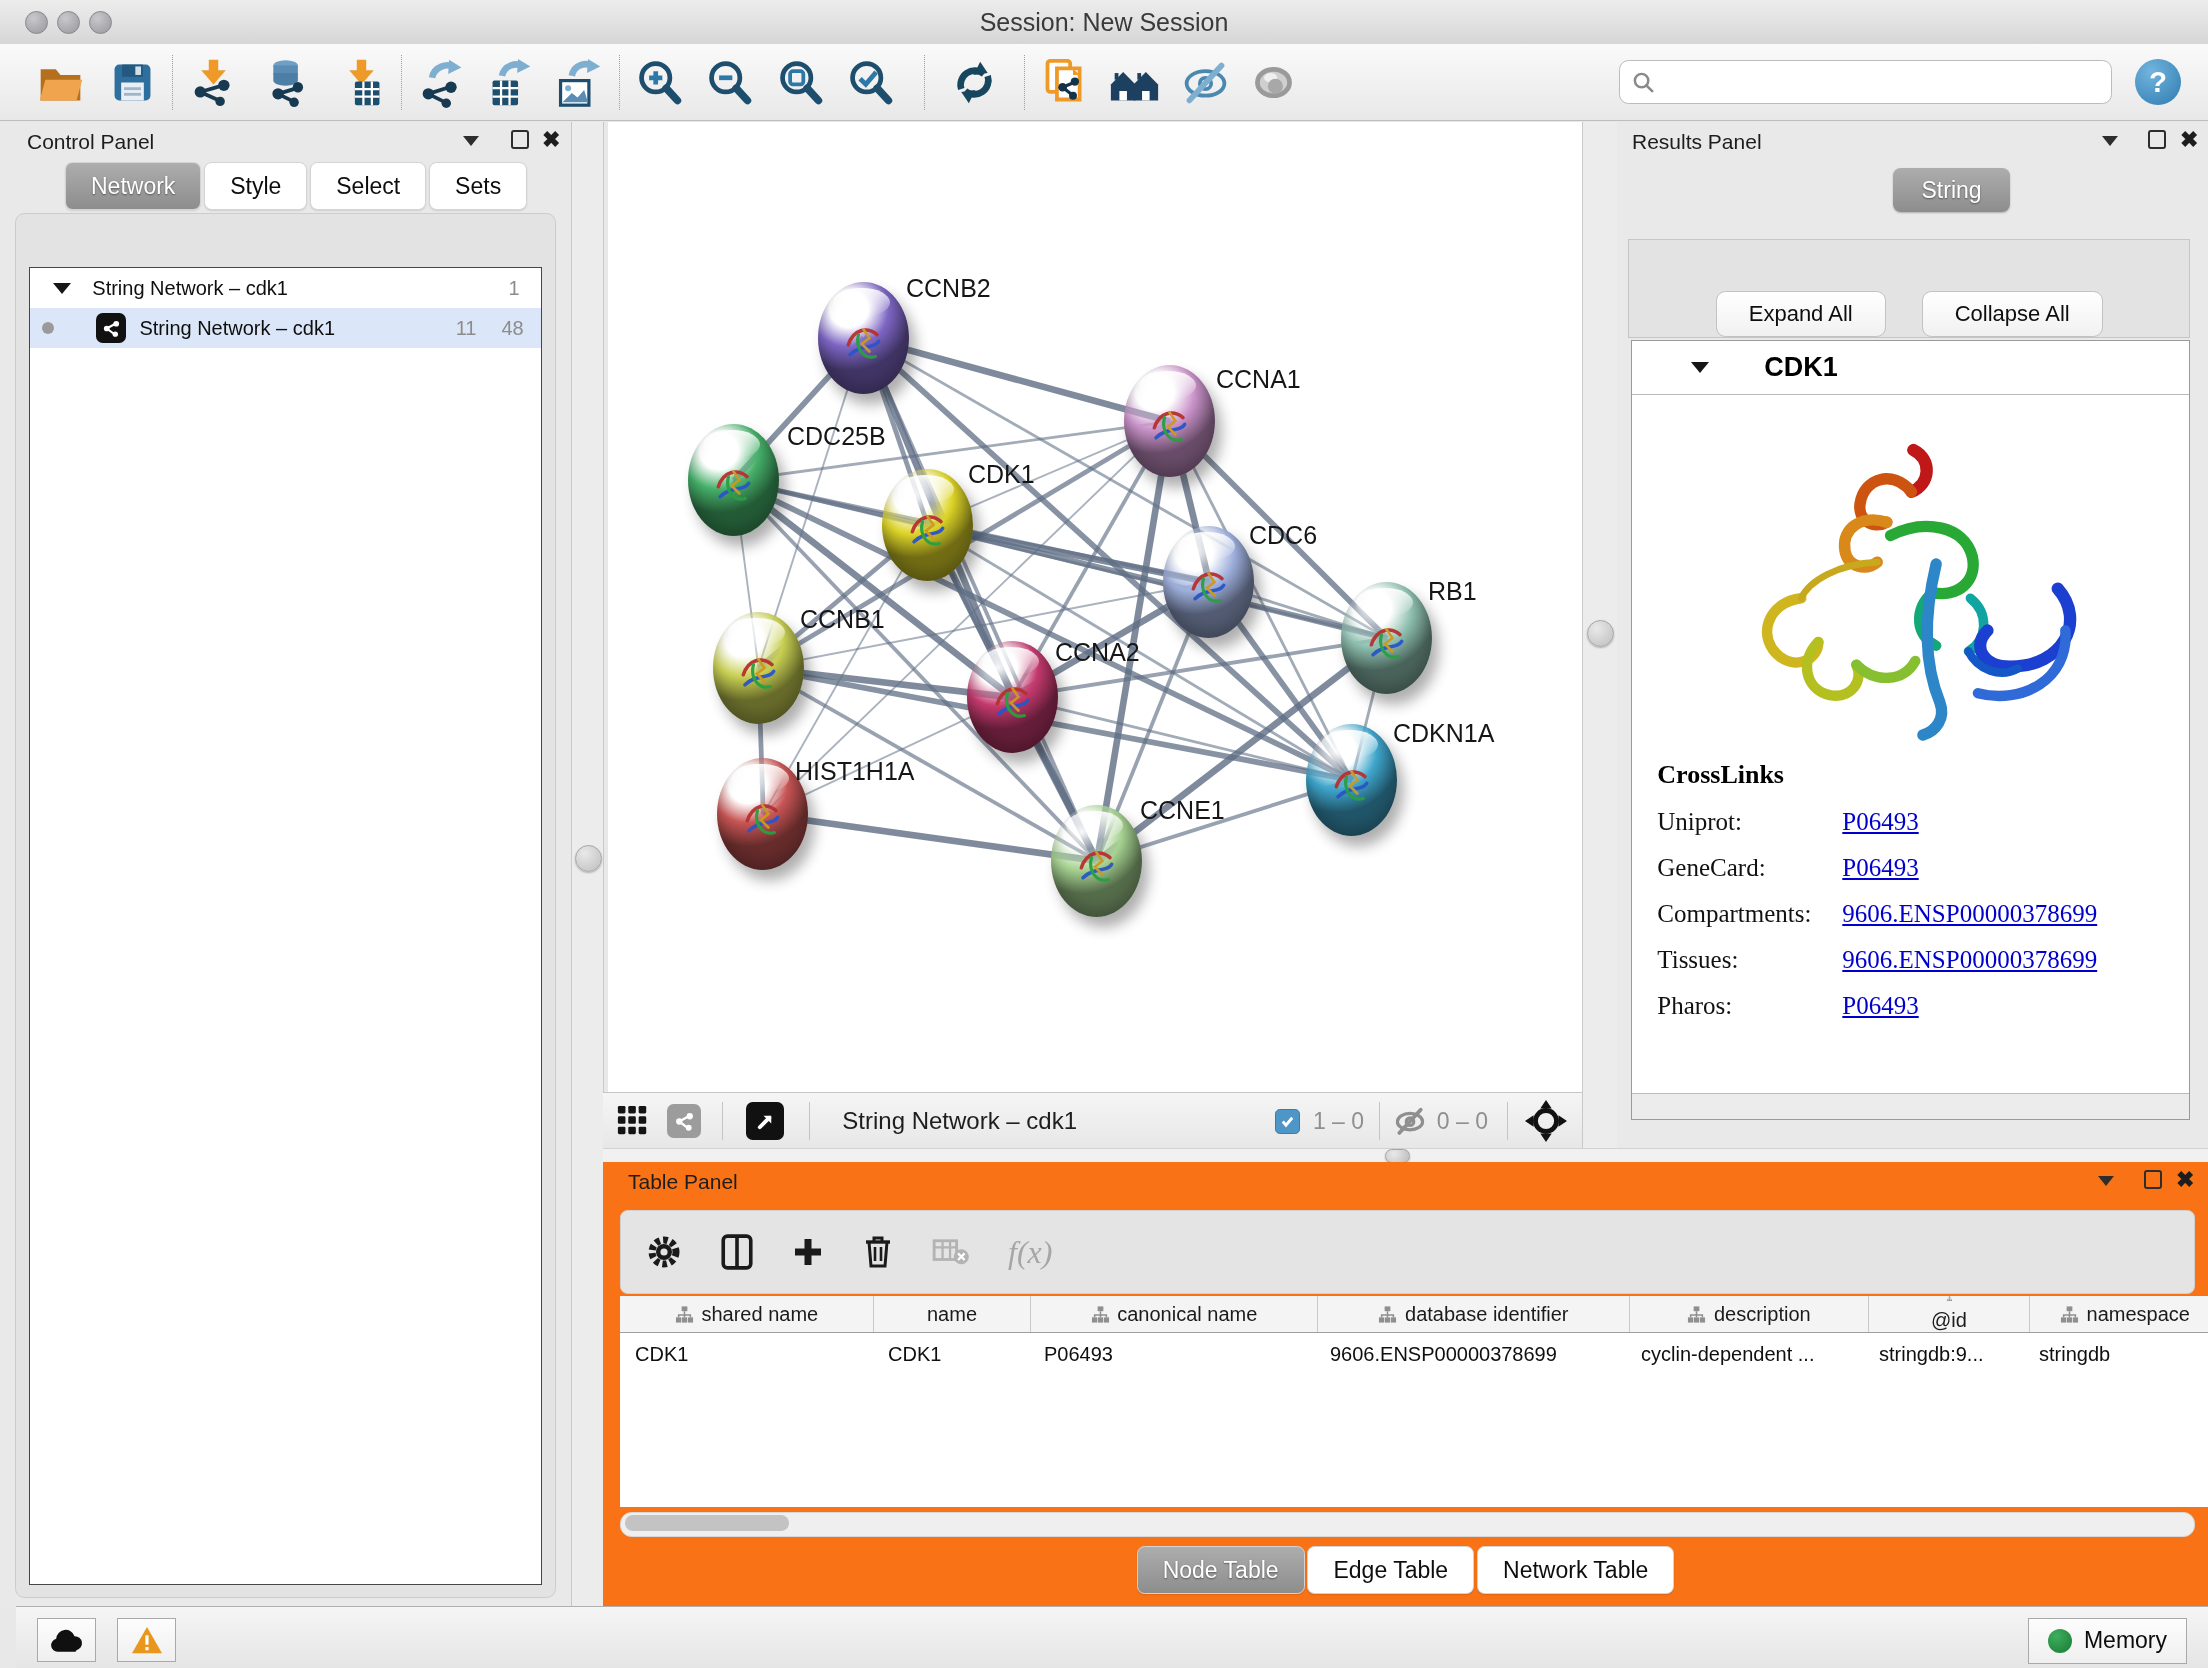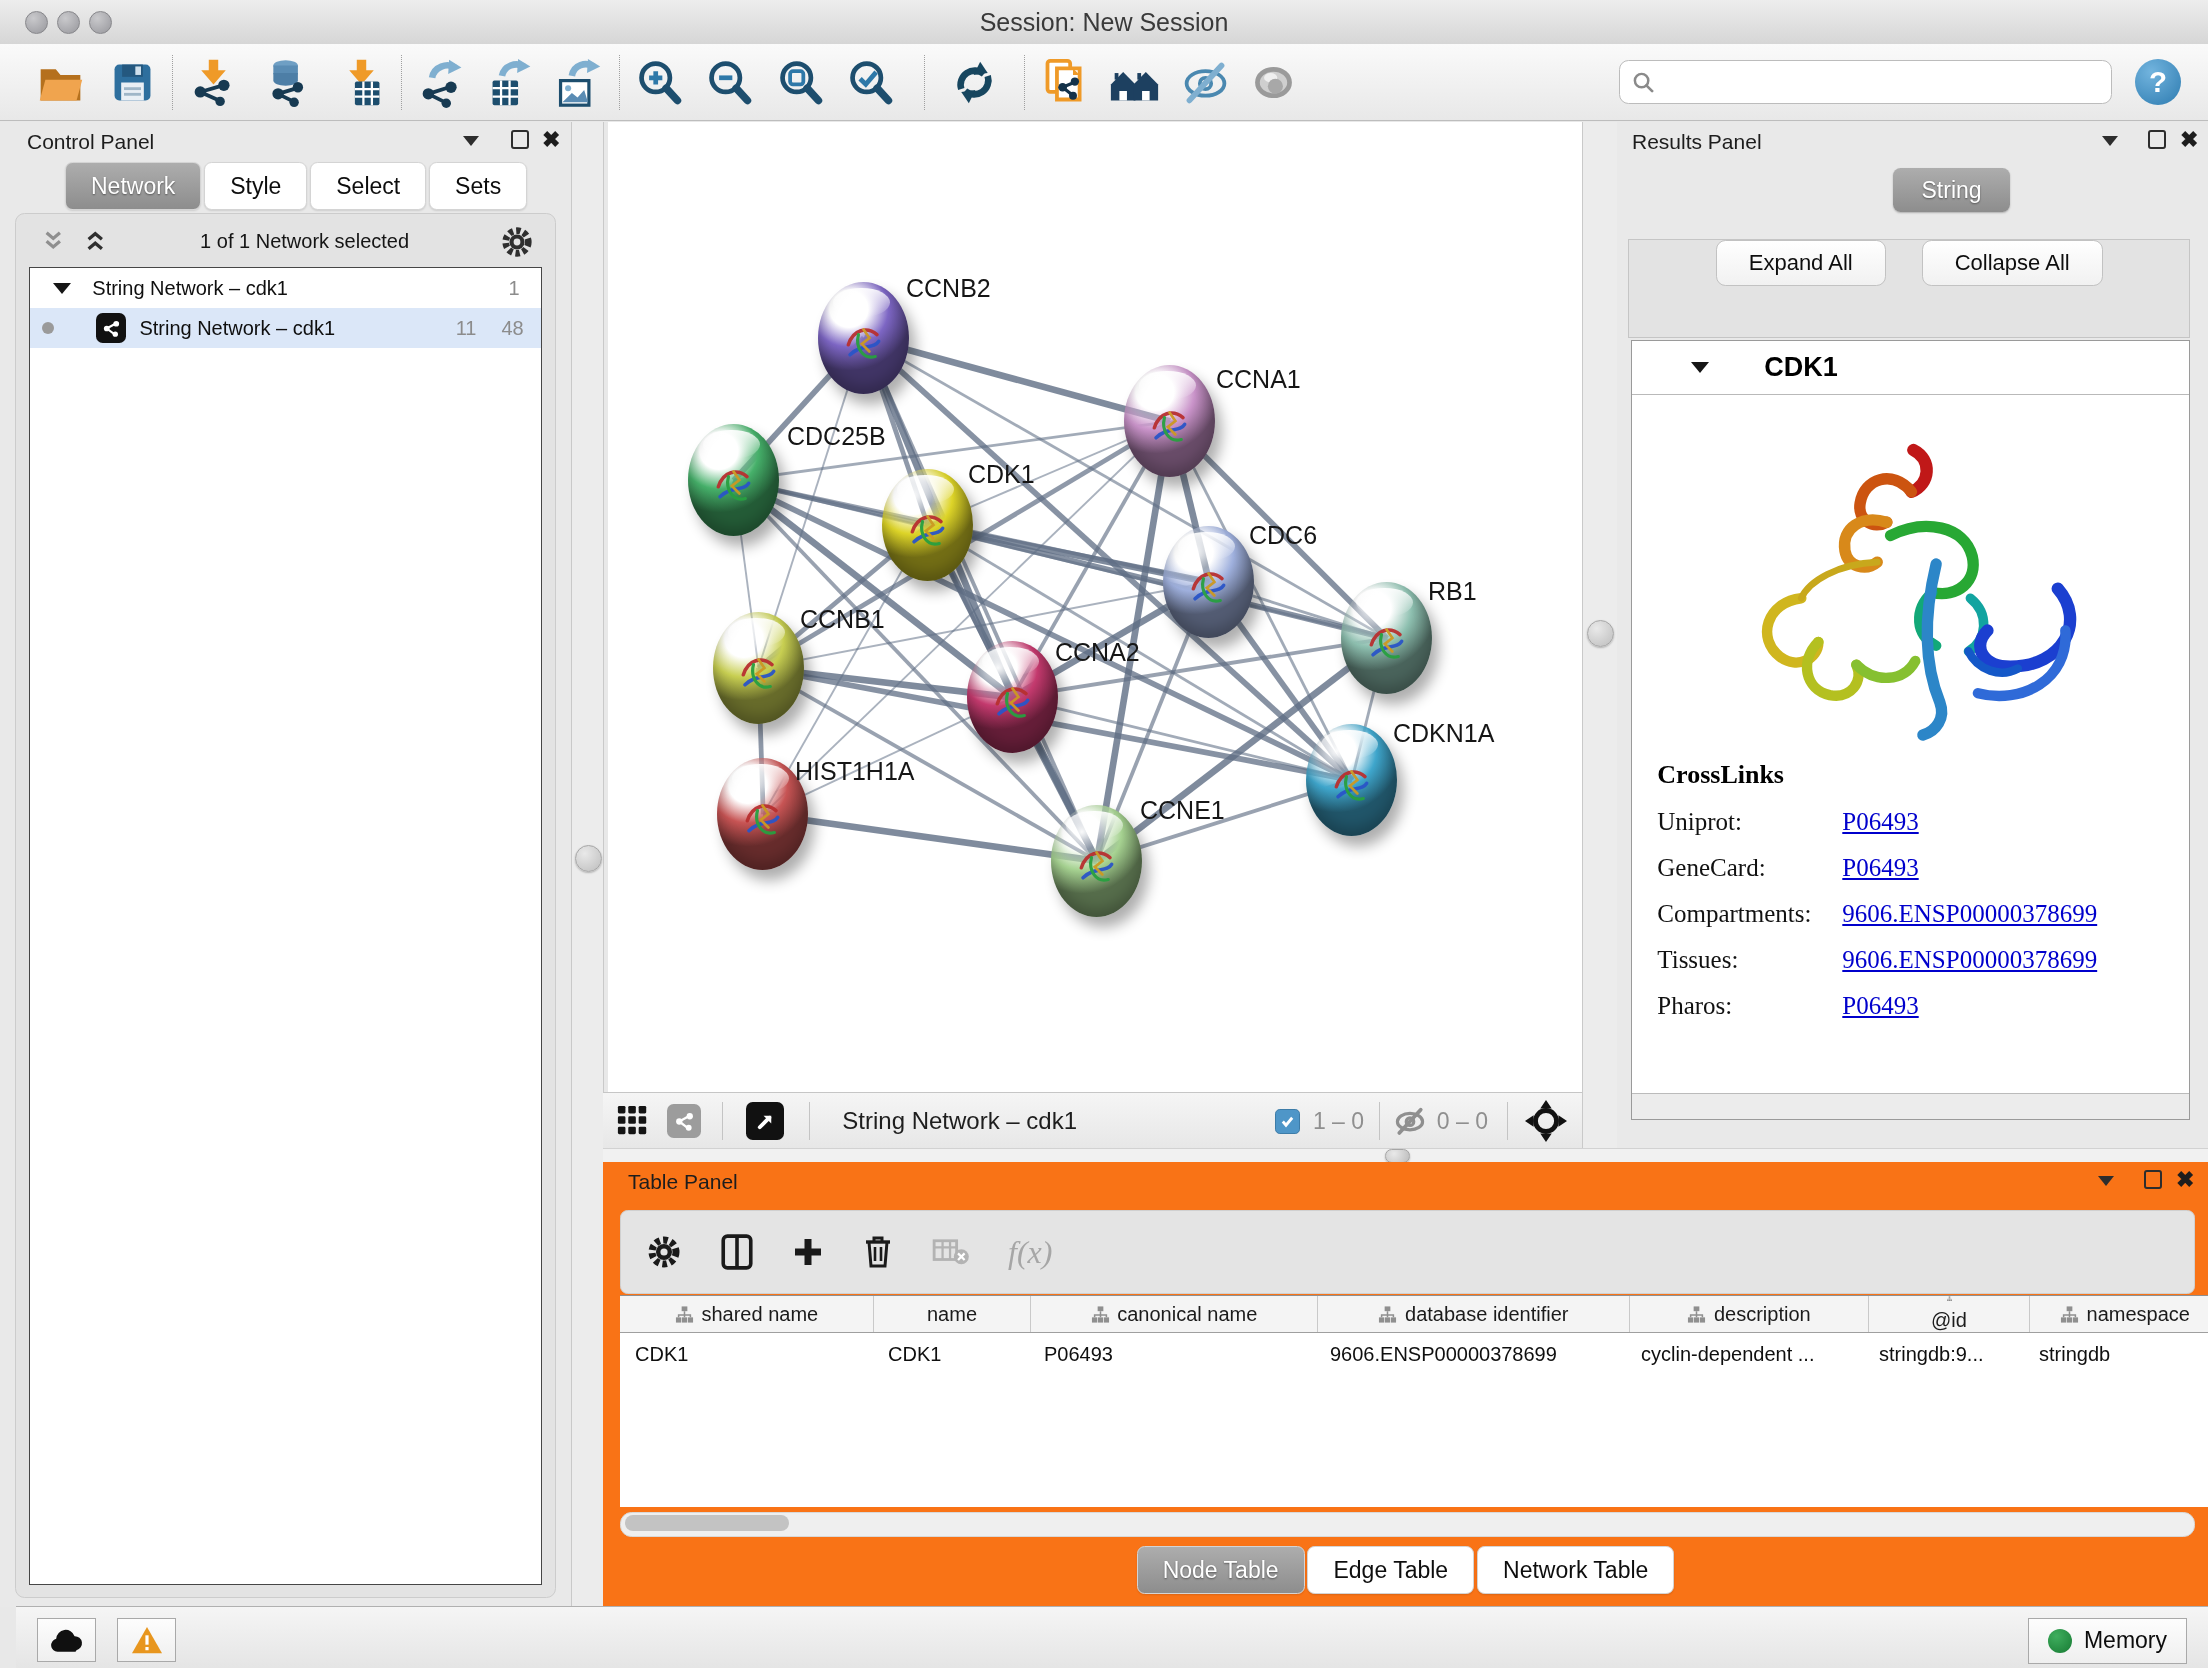--- a/index.html
+++ b/index.html
@@ -84,21 +84,21 @@
   .netbar .num{font-size:23px;color:#8f8f8f}
   .checkbox{width:23px;height:23px;border-radius:4.8px;background:#4e96c8;border:1px solid #3d7ca8;
     display:flex;align-items:center;justify-content:center}
 
   
   .results{position:absolute;left:1617px;top:122px;width:592px;height:1026px;background:#e9e9e9}
   .rtab{position:absolute;left:276px;top:46px;height:44px;padding:0 28.5px;font-size:23px;
     display:flex;align-items:center;border-radius:7.6px;background:linear-gradient(#adadad,#8d8d8d);
     color:#fff;text-shadow:0 1px 1.9px rgba(0,0,0,.45);box-shadow:0 1px 1.9px rgba(0,0,0,.25)}
   .rbtns{position:absolute;left:11.4px;right:19px;top:117px;height:97px;background:#e3e3e3;
-    border:1px solid #c5c5c5;display:flex;align-items:flex-start;justify-content:center;gap:36px}
+    border:1px solid #c5c5c5;display:flex;align-items:flex-end;justify-content:center;gap:36px}
   .rbtn{height:44px;padding:0 32px;background:linear-gradient(#ffffff,#f1f1f1);
     border:1px solid #c2c2c2;border-radius:9.5px;font-size:22px;display:flex;align-items:center;color:#0e0e0e}
   .rcontent{position:absolute;left:14.3px;right:19px;top:218px;bottom:27.6px;background:#fff;
     border:1.9px solid #9a9a9a}
   .rgene{height:53px;border-bottom:1.9px solid #b9b9b9;display:flex;align-items:center}
   .rgene .g{font-size:27px;font-weight:bold;color:#000;margin-left:55px}
   .rdesc{font-size:22px;color:#101010;padding:15px 0 0 25px}
   .xl{font-family:"Liberation Serif",serif;padding:0 0 0 25px}
   .xl .xt{font-size:26px;font-weight:bold;color:#000;margin-bottom:18px}
   .xlrow{display:flex;font-size:25px;margin-bottom:18px}
@@ -307,34 +307,20 @@
     <span class="caret" style="left:463px;top:14.3px"></span>
     <span class="floatbox" style="left:511px;top:7.6px"></span>
     <span class="closex" style="left:542px;top:6.7px">✖</span>
     <div class="ctabs" id="ctl-tabs">
         <div class="ctab sel">Network</div>
         <div class="ctab">Style</div>
         <div class="ctab">Select</div>
         <div class="ctab">Sets</div>
       </div>
     <div class="cbox">
-      <div class="cstatus">
-        <svg width="28.5" height="28.5" viewBox="0 0 30 30" style="margin-left:11.4px">
-          <path d="M8 6l7 6 7-6M8 15l7 6 7-6" fill="none" stroke="#8f8f8f" stroke-width="3.4"></path>
-        </svg>
-        <svg width="28.5" height="28.5" viewBox="0 0 30 30" style="margin-left:13.3px">
-          <path d="M8 13l7-6 7 6M8 23l7-6 7 6" fill="none" stroke="#2f2f2f" stroke-width="3.4"></path>
-        </svg>
-        <span class="txt">1 of 1 Network selected</span>
-        <svg width="34" height="34" viewBox="0 0 36 36" style="margin-right:9.5px">
-          <circle cx="18" cy="18" r="12" fill="none" stroke="#2f2f2f" stroke-width="7" stroke-dasharray="4.6 3.3"></circle>
-          <circle cx="18" cy="18" r="8" fill="#2f2f2f"></circle>
-            <circle cx="18" cy="18" r="3.6" fill="#e3e3e3"></circle>
-        </svg>
-      </div>
       <div class="ctree">
         <div class="trow">
           <span class="tri-down" style="margin-left:23px"></span>
           <span style="margin-left:21px">String Network – cdk1</span>
           <span class="cnt" style="margin-left:auto;margin-right:21px">1</span>
         </div>
         <div class="trow sel">
           <span class="dot" style="margin-left:11.4px"></span>
           <span class="badge" style="margin-left:42px">
             <svg width="19" height="19" viewBox="0 0 20 20">

